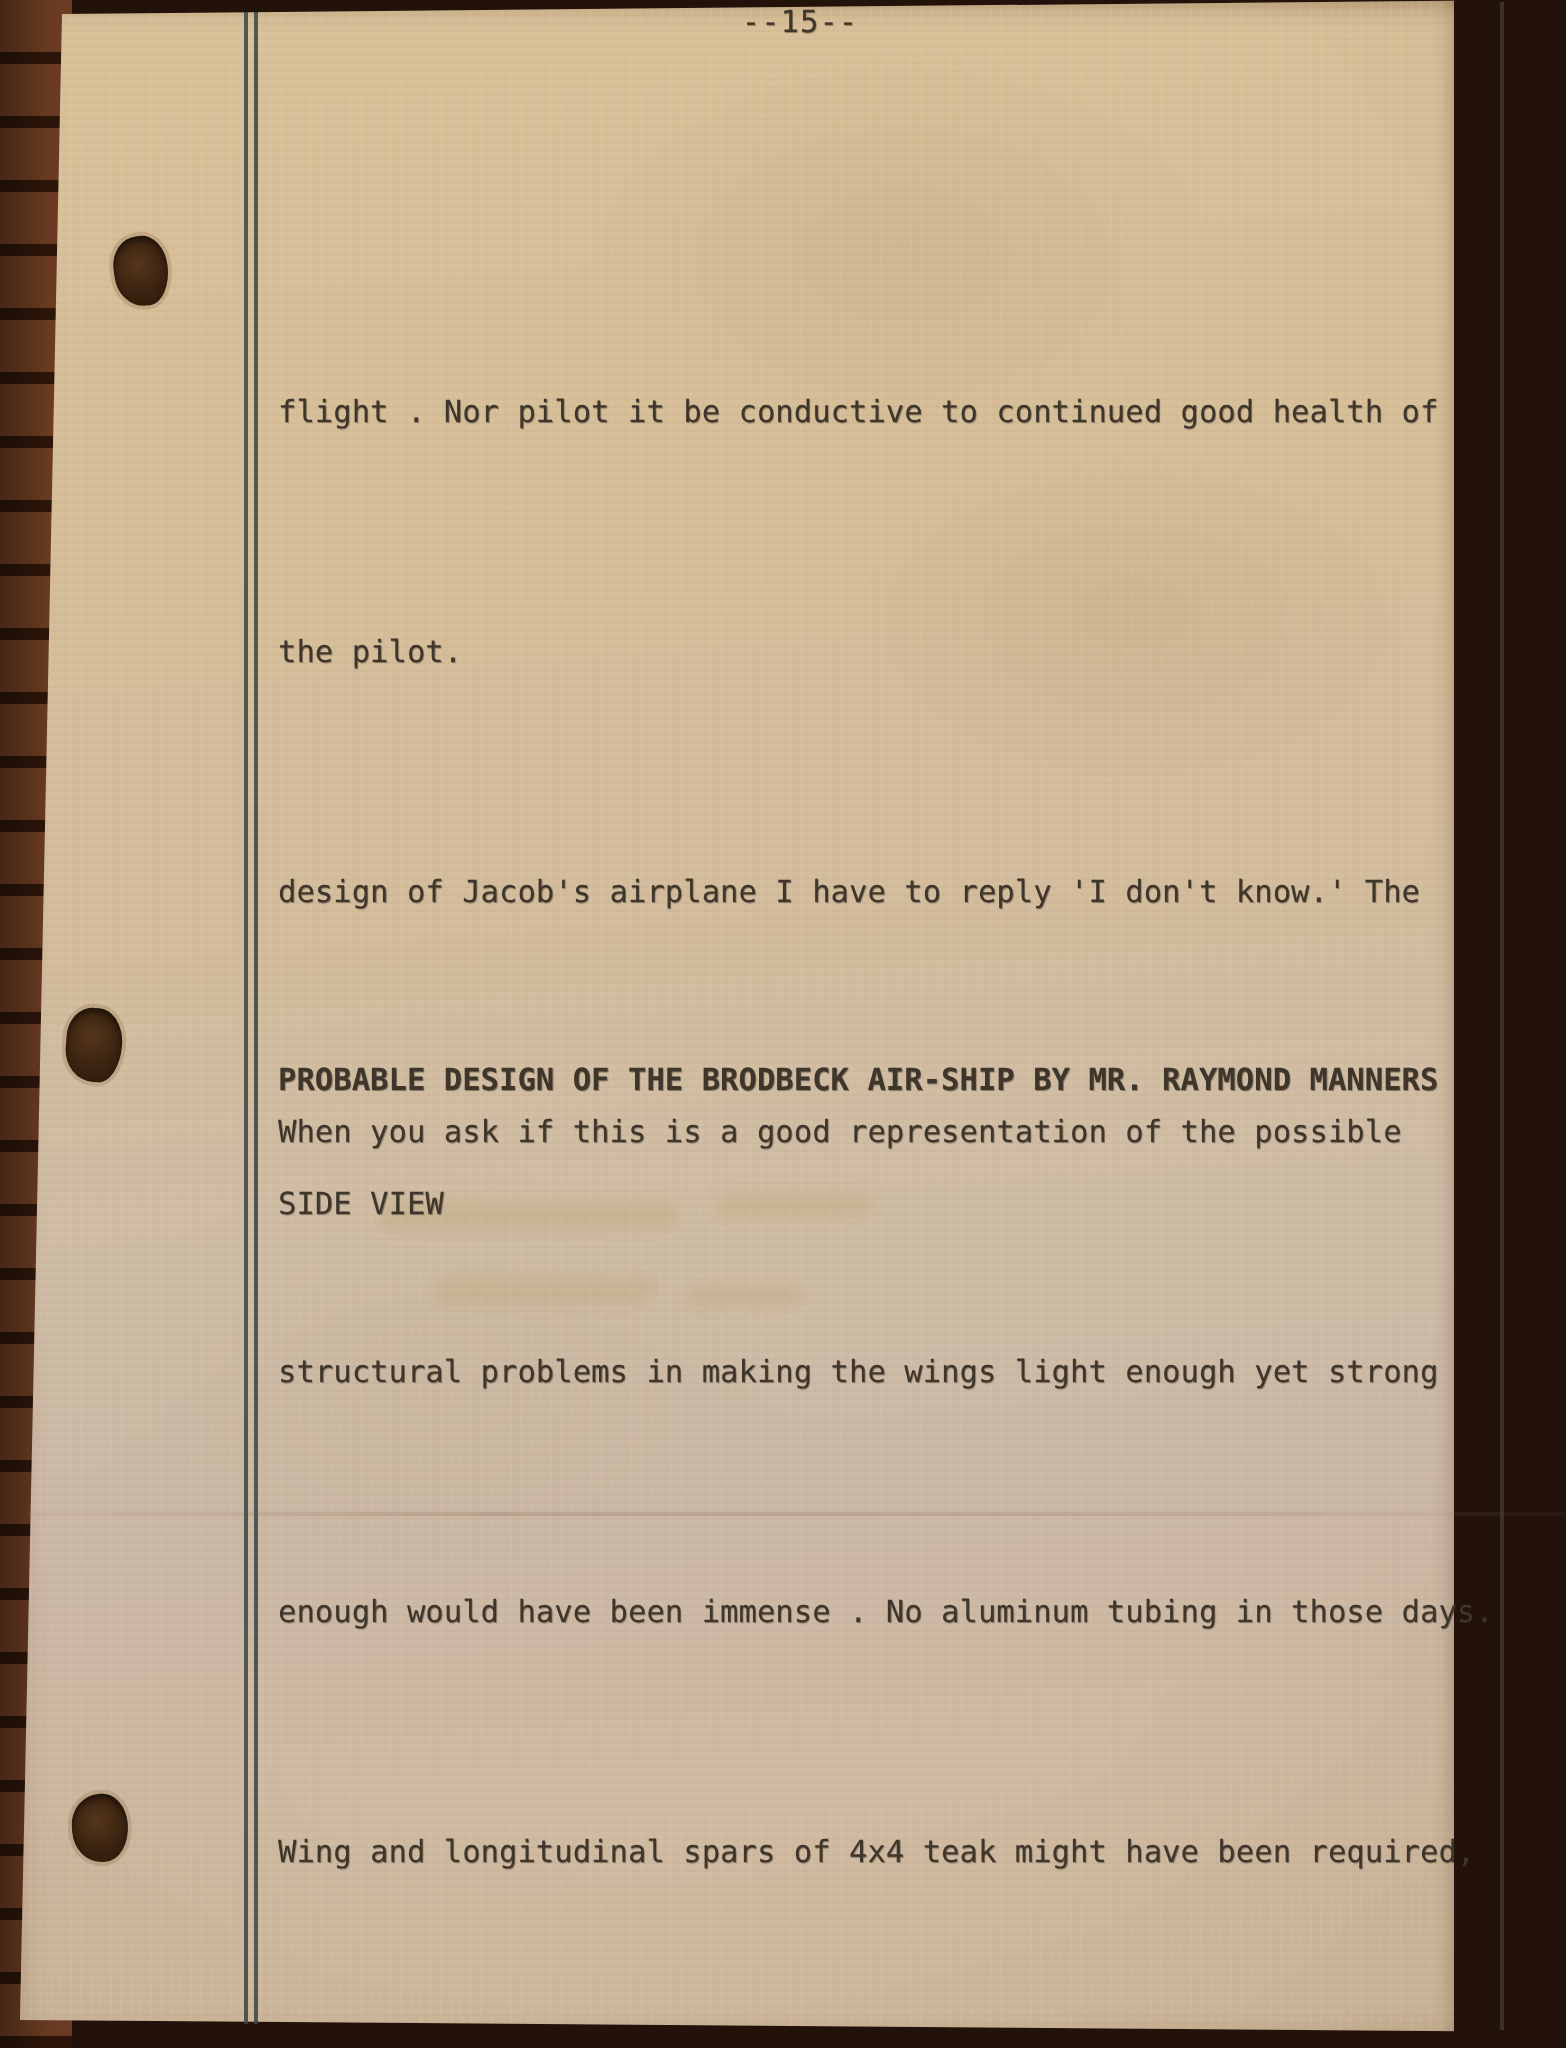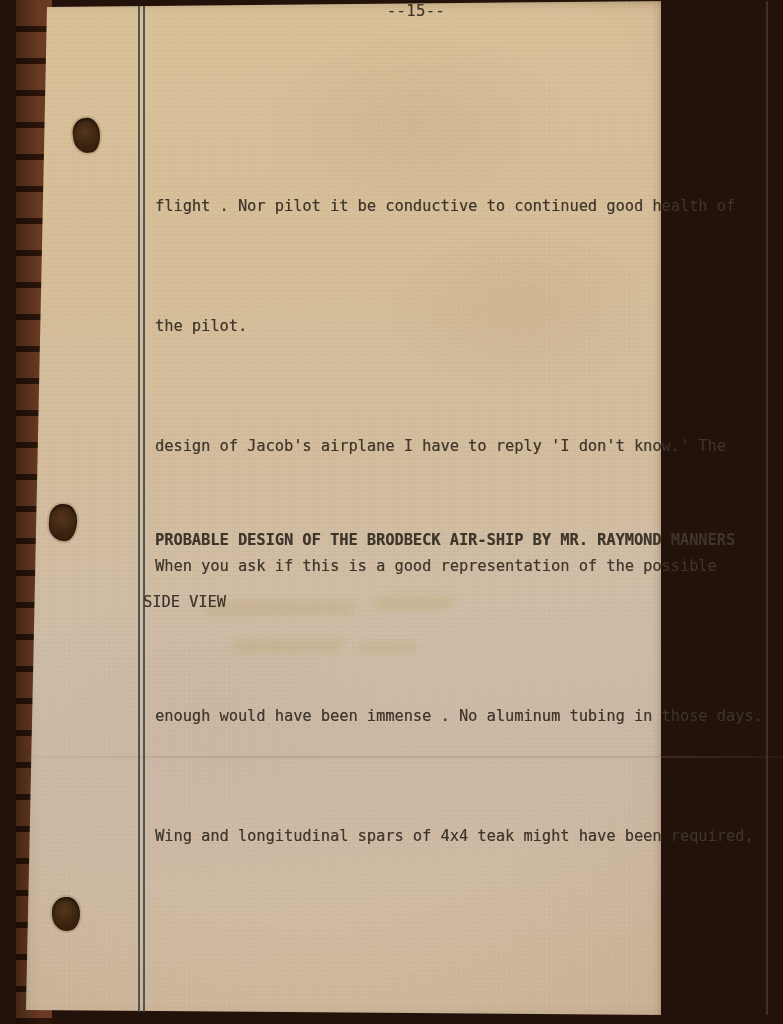--- a/index.html
+++ b/index.html
@@ -6,21 +6,21 @@
     --paper:#d3bc9b; --paper-lower:#ccb9a7; --ink:#3e352b;
     --margin-line:#3b4544; --right-rule:#43392e;
     --background:#23120a; --wood:#6a3b22; --punch-hole:#3a2310;
   }
   html,body{margin:0;padding:0;}
   body{
     width:783px;height:1024px;overflow:hidden;
     background:var(--background);
     font-family:"DejaVu Sans Mono","Liberation Mono",monospace;
   }
-  .scan{position:relative;width:645px;height:1024px;background:var(--background);margin-left:16px;}
+  .scan{position:relative;width:727px;height:1024px;background:var(--background);}
 
   
   .desk{
     position:absolute;left:0;top:0;width:36px;height:100%;
     background:
       linear-gradient(90deg, rgba(0,0,0,.35), rgba(0,0,0,0) 70%),
       repeating-linear-gradient(180deg, var(--wood) 0 26px, #2c1509 26px 32px);
   }
 
   
@@ -85,21 +85,21 @@
 
   
   .type{
     position:absolute;color:var(--ink);
     font-size:15.3px;line-height:30px;white-space:pre;
     text-shadow:.4px .4px .4px rgba(42,32,22,.45);
   }
   .page-number{left:30px;top:-4px;width:740px;text-align:center;letter-spacing:.5px;}
   .body-text{left:139px;top:71px;}
   .caption-title{left:139px;top:525px;font-weight:bold;}
-  .caption-view{left:127px;top:587px;}
+  .caption-view{left:139px;top:587px;}
   .line{height:30px;}
 </style>
 </head>
 <body>
 
 <div class="scan">
   <div class="desk"></div>
 
   <div class="paper"></div>
   <div class="fold-line"></div>
@@ -120,20 +120,21 @@
     
   
       <div class="line">flight . Nor pilot it be conductive to continued good health of</div>
     
       <div class="line">the pilot.</div>
     
       <div class="line">design of Jacob's airplane I have to reply 'I don't know.' The</div>
     
       <div class="line">When you ask if this is a good representation of the possible</div>
     
+      <div class="line">structural problems in making the wings light enough yet strong</div>
     
       <div class="line">enough would have been immense . No aluminum tubing in those days.</div>
     
       <div class="line">Wing and longitudinal spars of 4x4 teak might have been required,</div>
     
       
     
       
     
       

